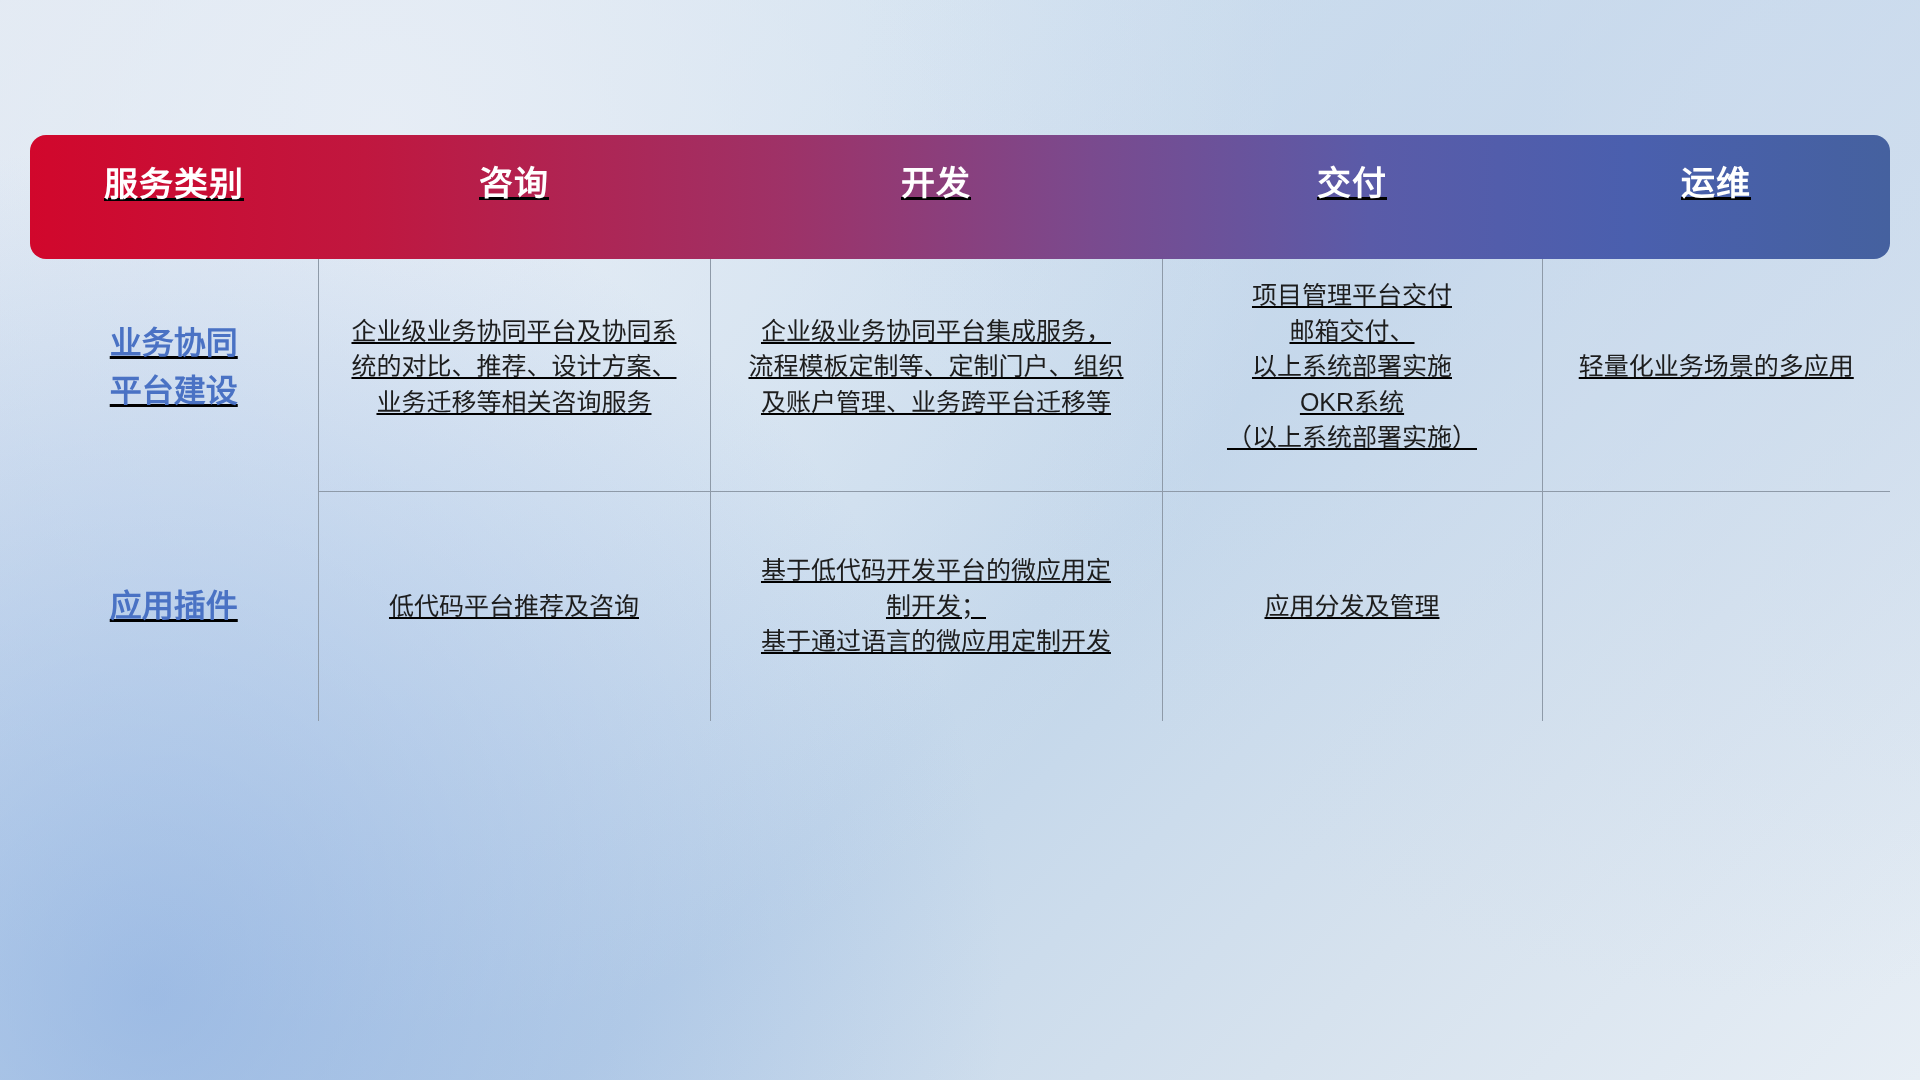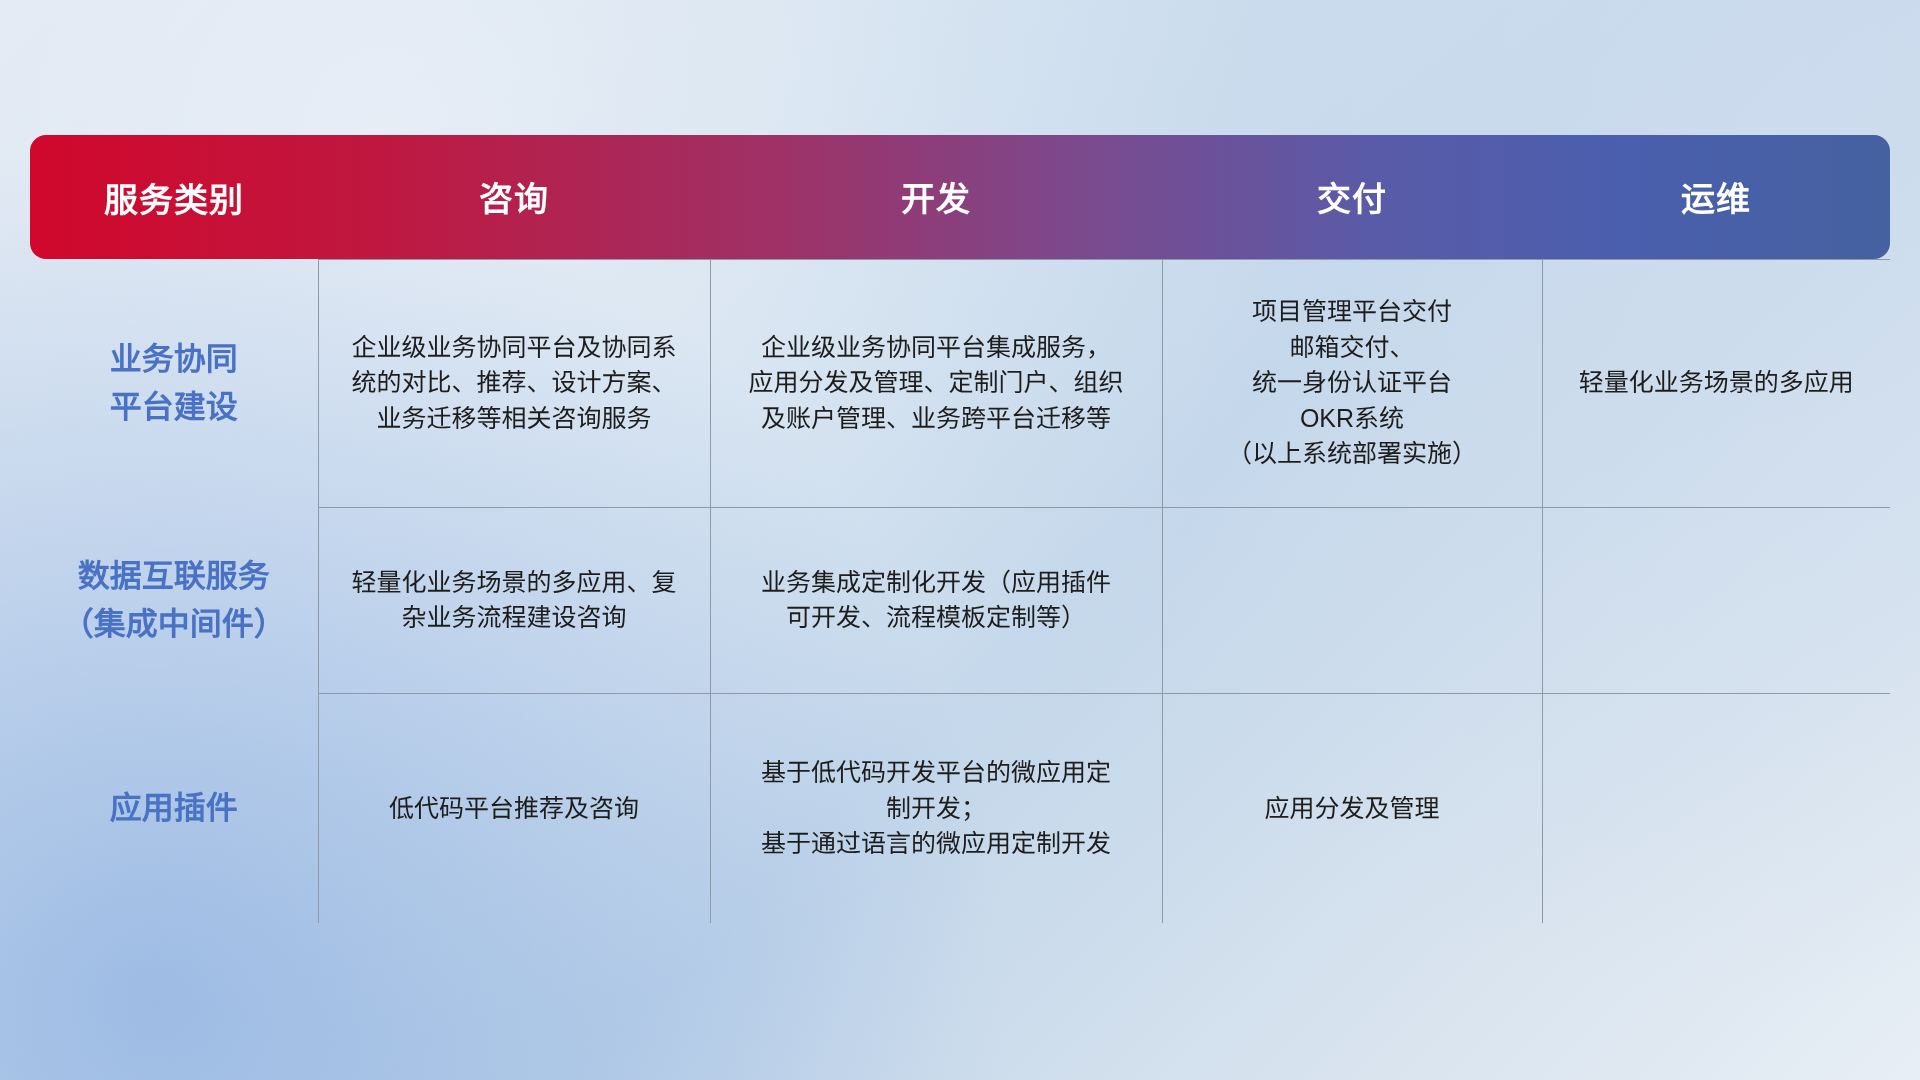--- a/index.html
+++ b/index.html
@@ -20,22 +20,23 @@
 
   .canvas {
     position: relative;
     width: 1920px;
     height: 1080px;
   }
 
   .table-wrap {
     position: absolute;
     left: 30px;
-    top: 135px;
+    top: 119px;
     width: 1860px;
+    text-decoration: underline;
   }
 
   table.service-table {
     width: 100%;
     border-collapse: collapse;
     table-layout: fixed;
   }
 
   
   thead tr {
@@ -147,51 +148,35 @@
             <span class="cell-line">业务协同</span>
             <span class="cell-line">平台建设</span>
           </td>
           <td>
             <span class="cell-line">企业级业务协同平台及协同系</span>
             <span class="cell-line">统的对比、推荐、设计方案、</span>
             <span class="cell-line">业务迁移等相关咨询服务</span>
           </td>
           <td>
             <span class="cell-line">企业级业务协同平台集成服务，</span>
-            <span class="cell-line">应用分发及管理、定制门户、组织</span>
+            <span class="cell-line">流程模板定制等、定制门户、组织</span>
             <span class="cell-line">及账户管理、业务跨平台迁移等</span>
           </td>
           <td>
             <span class="cell-line">项目管理平台交付</span>
             <span class="cell-line">邮箱交付、</span>
-            <span class="cell-line">统一身份认证平台</span>
+            <span class="cell-line">以上系统部署实施</span>
             <span class="cell-line">OKR系统</span>
             <span class="cell-line">（以上系统部署实施）</span>
           </td>
           <td class="last-col">
             <span class="cell-line">轻量化业务场景的多应用</span>
           </td>
         </tr>
 
-        <tr class="row-2">
-          <td class="cat-cell">
-            <span class="cell-line">数据互联服务</span>
-            <span class="cell-line">（集成中间件）</span>
-          </td>
-          <td>
-            <span class="cell-line">轻量化业务场景的多应用、复</span>
-            <span class="cell-line">杂业务流程建设咨询</span>
-          </td>
-          <td>
-            <span class="cell-line">业务集成定制化开发（应用插件</span>
-            <span class="cell-line">可开发、流程模板定制等）</span>
-          </td>
-          <td></td>
-          <td class="last-col"></td>
-        </tr>
 
         <tr class="row-3">
           <td class="cat-cell">
             <span class="cell-line">应用插件</span>
           </td>
           <td>
             <span class="cell-line">低代码平台推荐及咨询</span>
           </td>
           <td>
             <span class="cell-line">基于低代码开发平台的微应用定</span>

